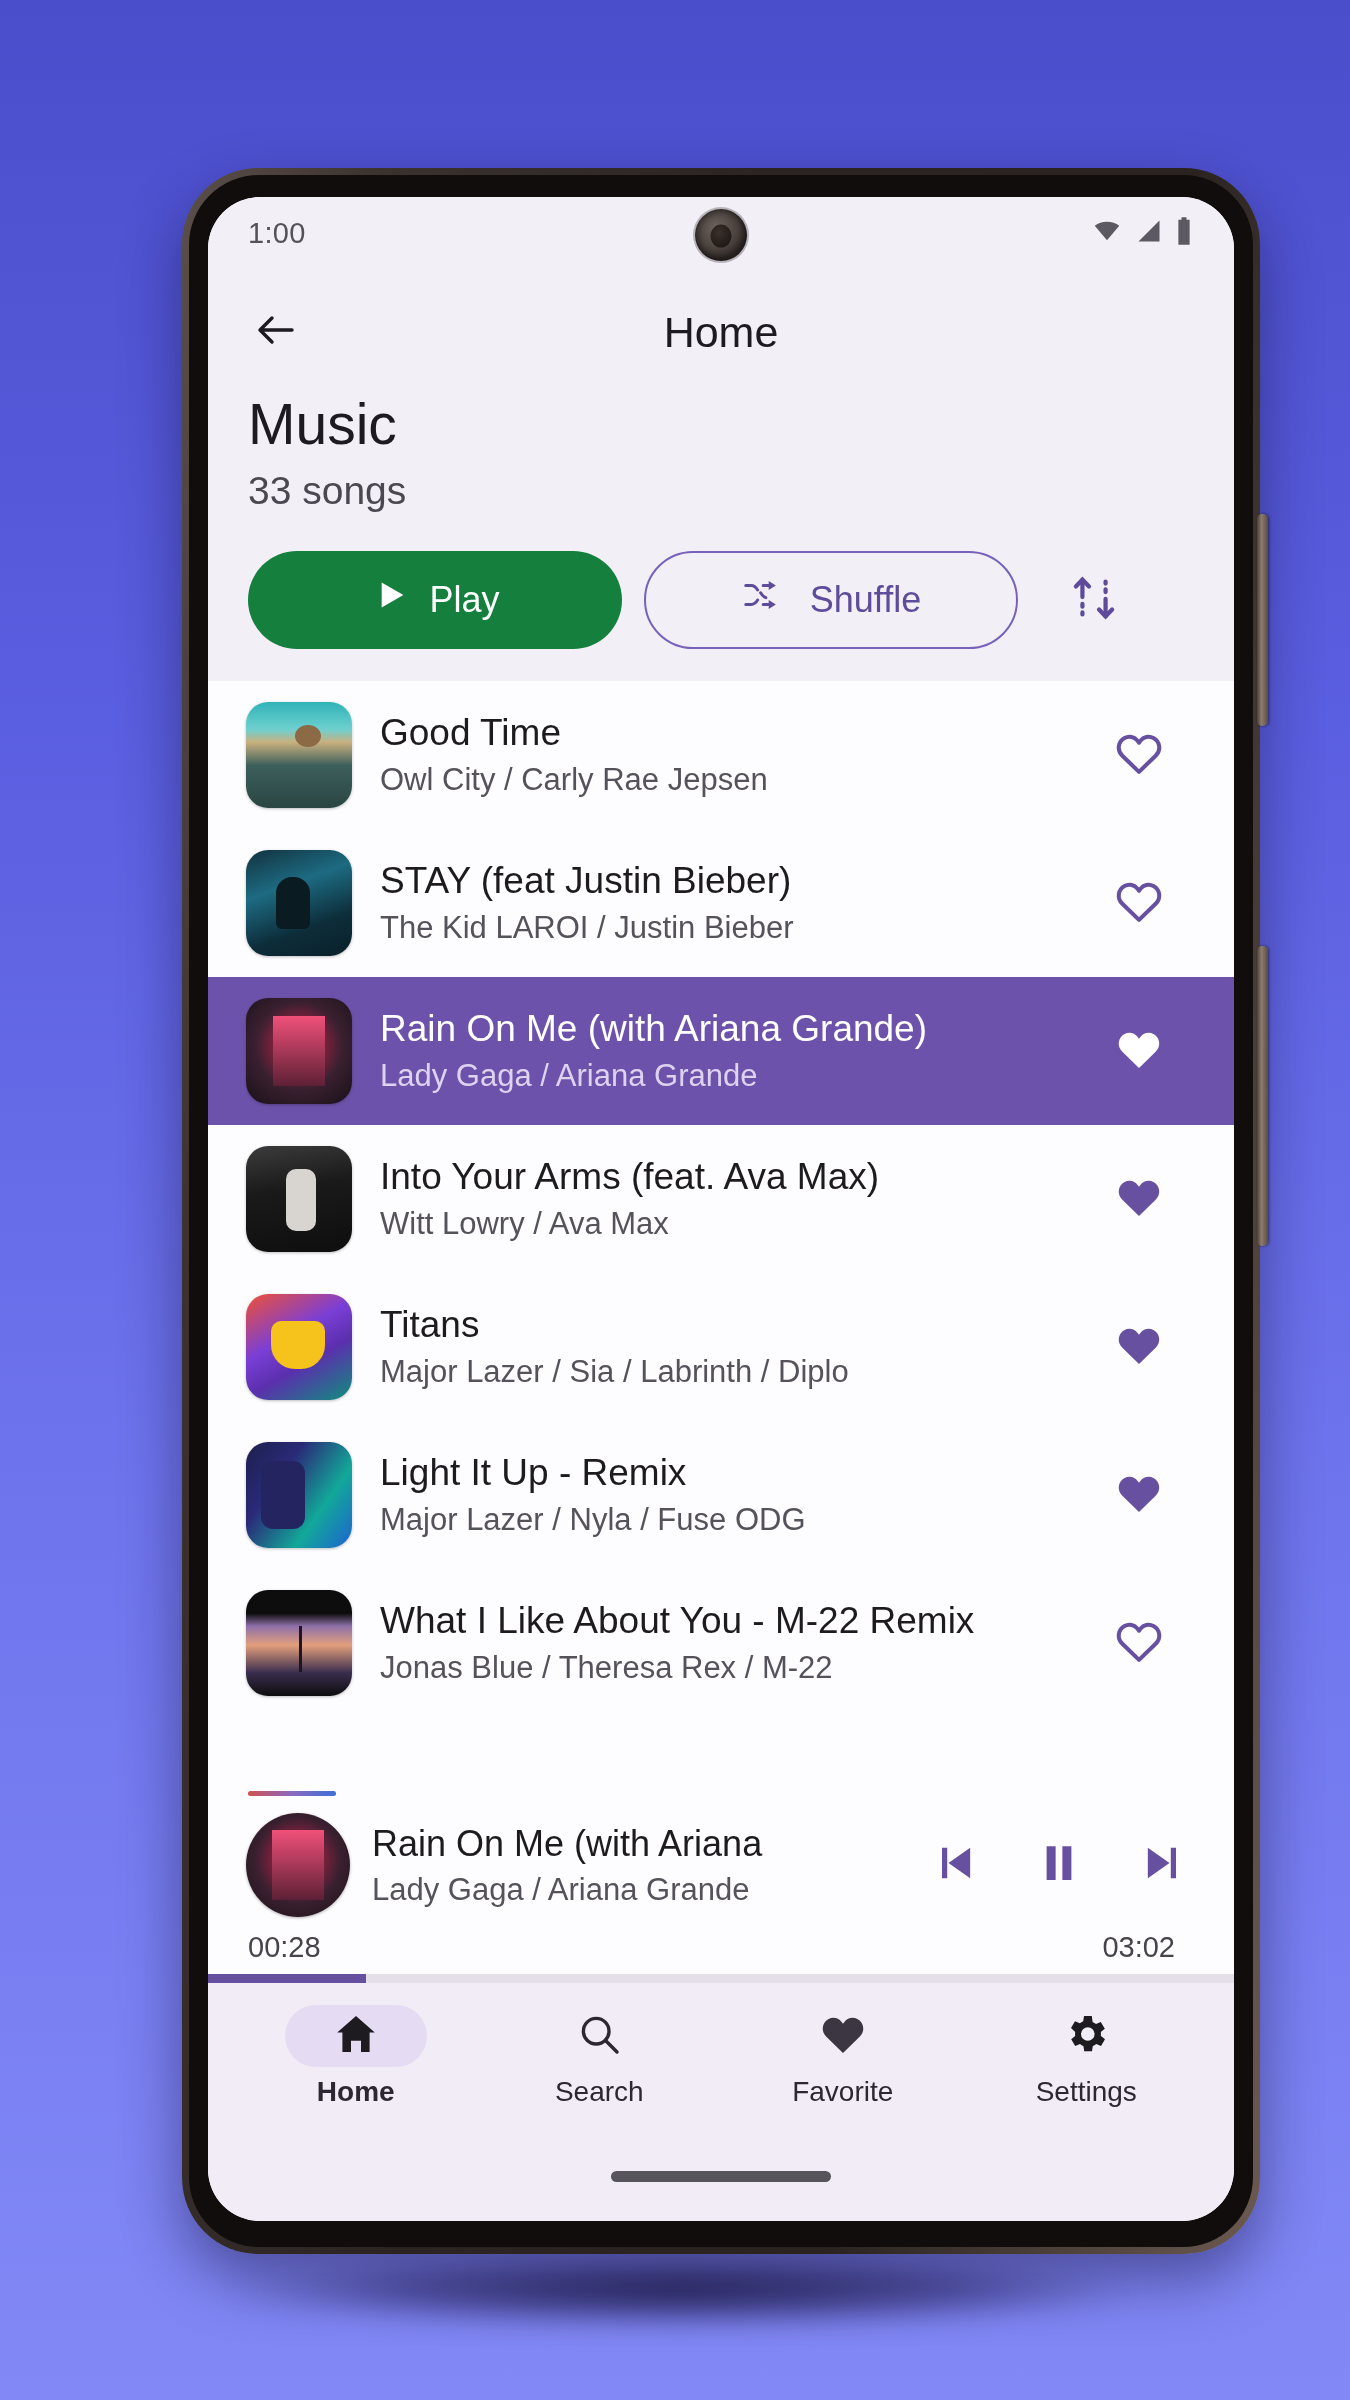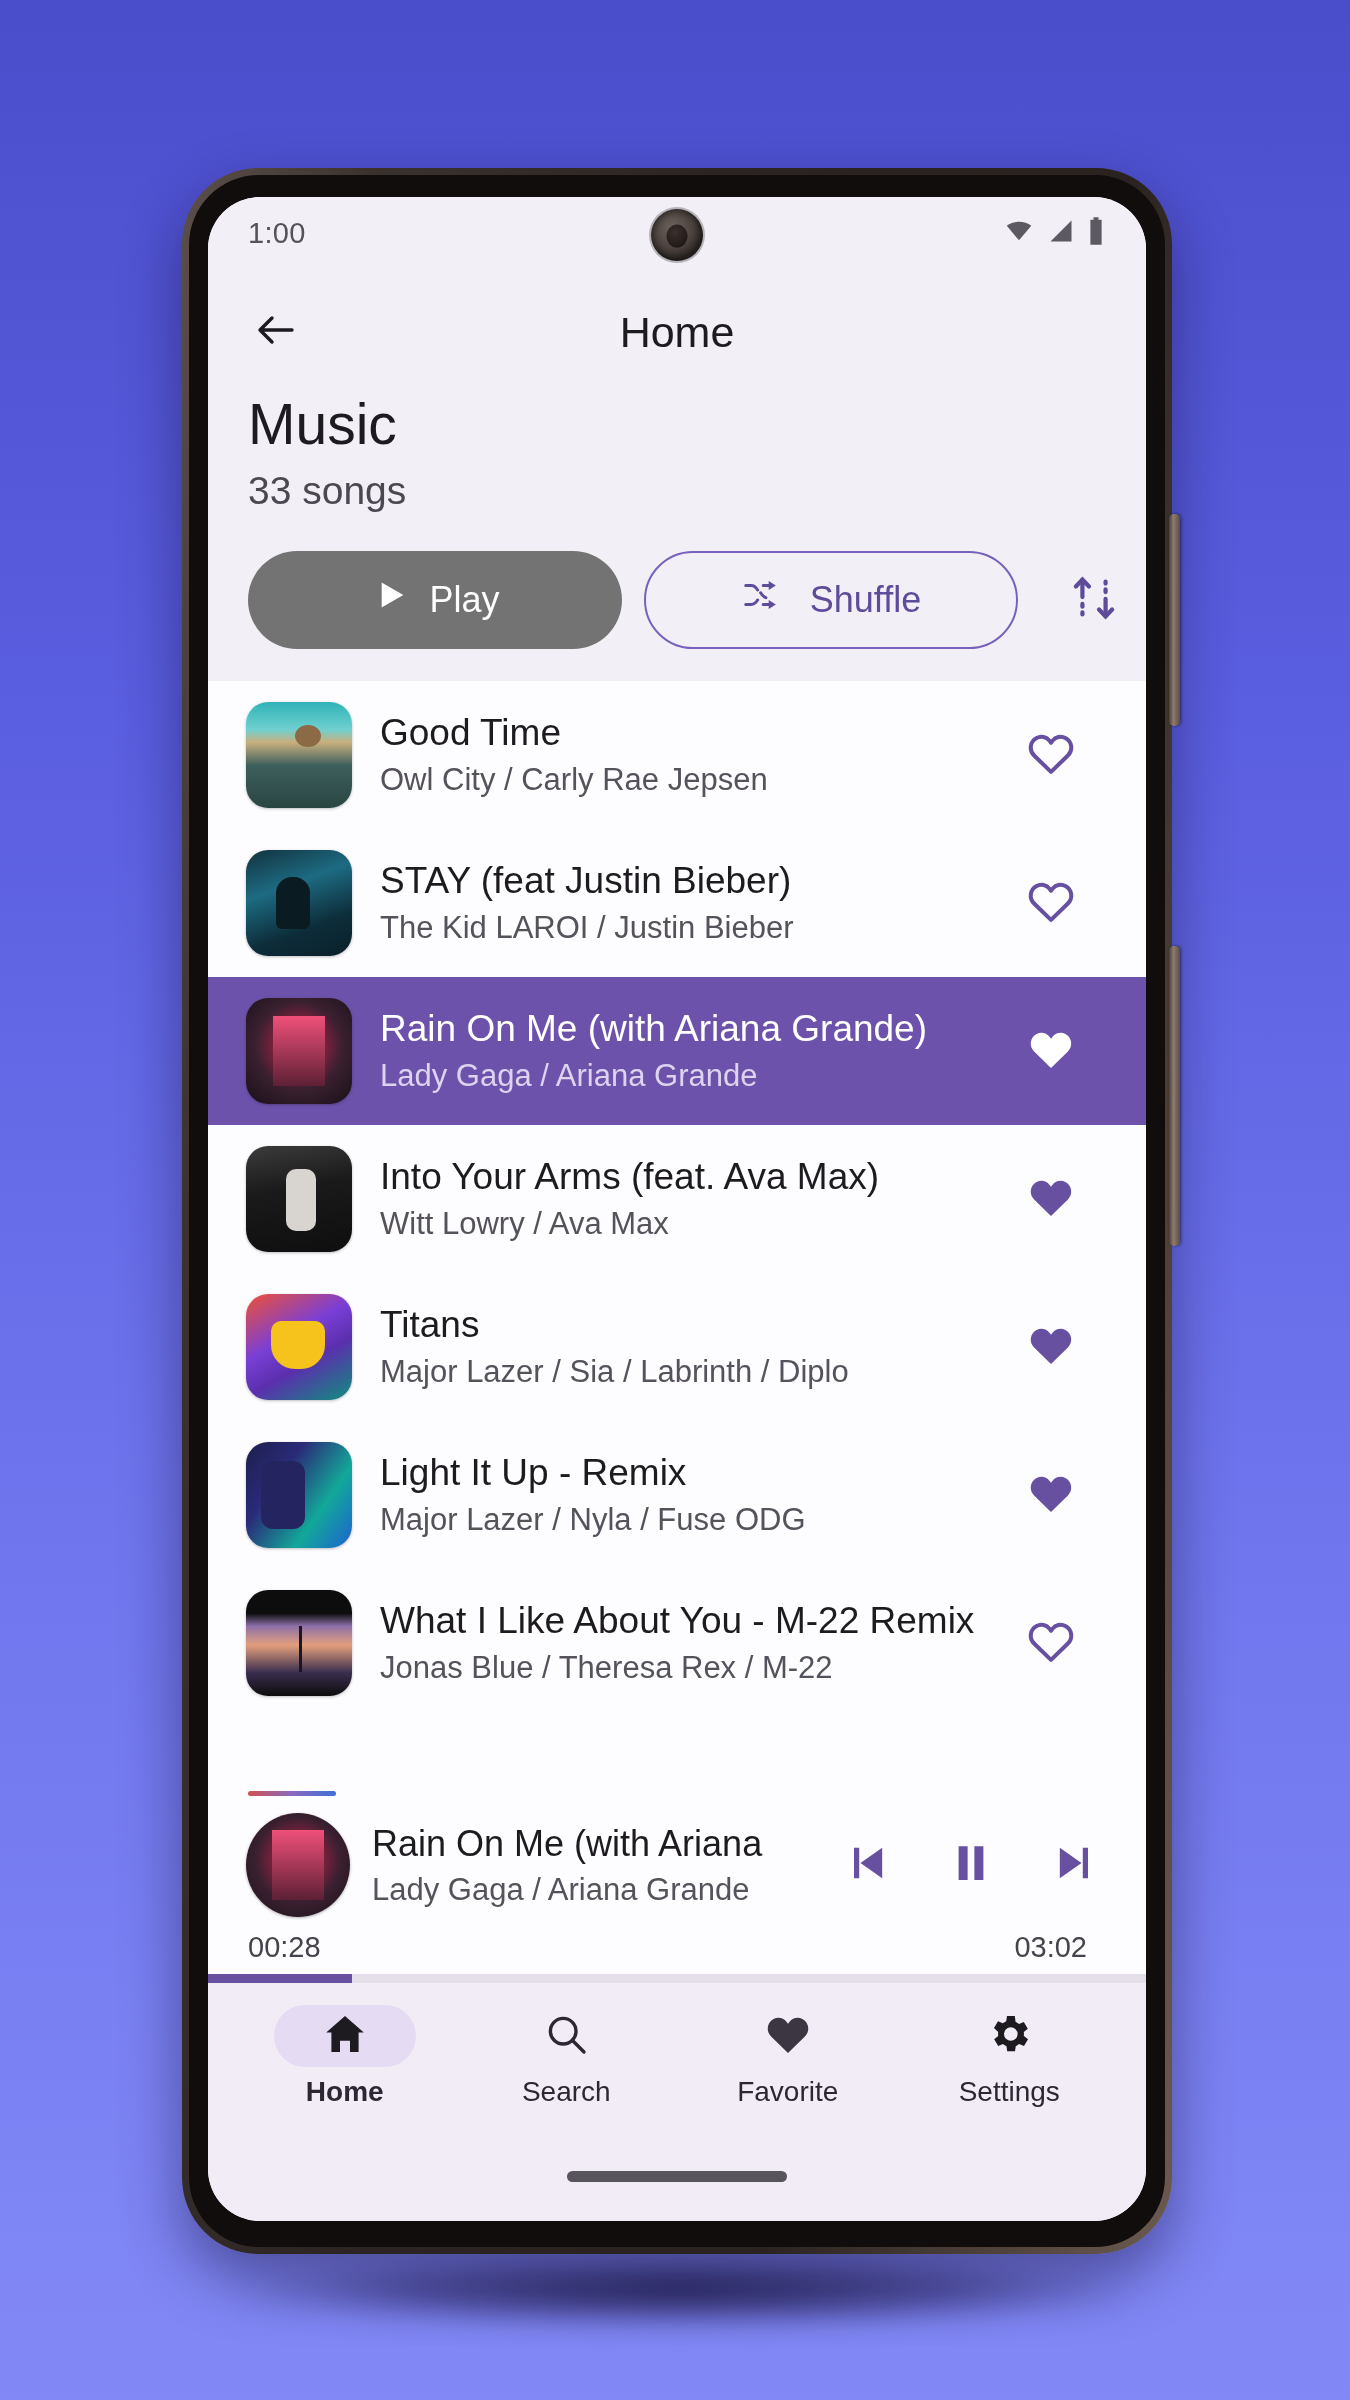--- a/index.html
+++ b/index.html
@@ -10,21 +10,21 @@
     position:relative;
   }
 
   
   #phone-shadow{
     position:absolute; left:235px; top:2255px; width:890px; height:70px;
     background:radial-gradient(ellipse at center, rgba(10,6,40,.80) 0%, rgba(20,12,60,.45) 45%, rgba(40,30,90,0) 72%);
     filter:blur(14px);
   }
   #phone{
-    position:absolute; left:182px; top:168px; width:990px; height:2086px;
+    position:absolute; left:182px; top:168px; width:1078px; height:2086px;
     border-radius:76px;
     background:linear-gradient(100deg,#5b4f4a 0%,#3b322e 14%,#2b2422 40%,#2a2320 70%,#6b5a50 100%);
     box-shadow:0 26px 60px rgba(18,10,50,.45);
     padding:7px;
   }
   #phone-inner{
     position:absolute; inset:7px;
     border-radius:70px;
     background:#100d0c;
     padding:22px 19px 26px 19px;
@@ -77,21 +77,21 @@
   }
 
   
   #library-header{ flex:0 0 auto; background:#f3eff7; padding:0 40px 0 40px; }
   #library-title{ font-size:57px; color:#1d1b20; line-height:1.05; font-weight:400; }
   #library-subtitle{ font-size:39px; color:#4b4852; margin-top:14px; }
 
   #action-row{ display:flex; align-items:center; gap:22px; margin-top:38px; padding-bottom:32px; }
   #play-button{
     flex:0 0 auto; width:374px; height:98px; border-radius:49px;
-    background:#737373; color:#ffffff;
+    background:#15803d; color:#ffffff;
     display:flex; align-items:center; justify-content:center; gap:19px;
     font-size:36px; border:none; cursor:pointer;
   }
   #shuffle-button{
     flex:0 0 auto; width:374px; height:98px; border-radius:49px;
     background:transparent; color:#5e4b9a; border:2.5px solid #7761bb;
     display:flex; align-items:center; justify-content:center; gap:31px;
     font-size:36px; cursor:pointer;
   }
   #sort-button{

